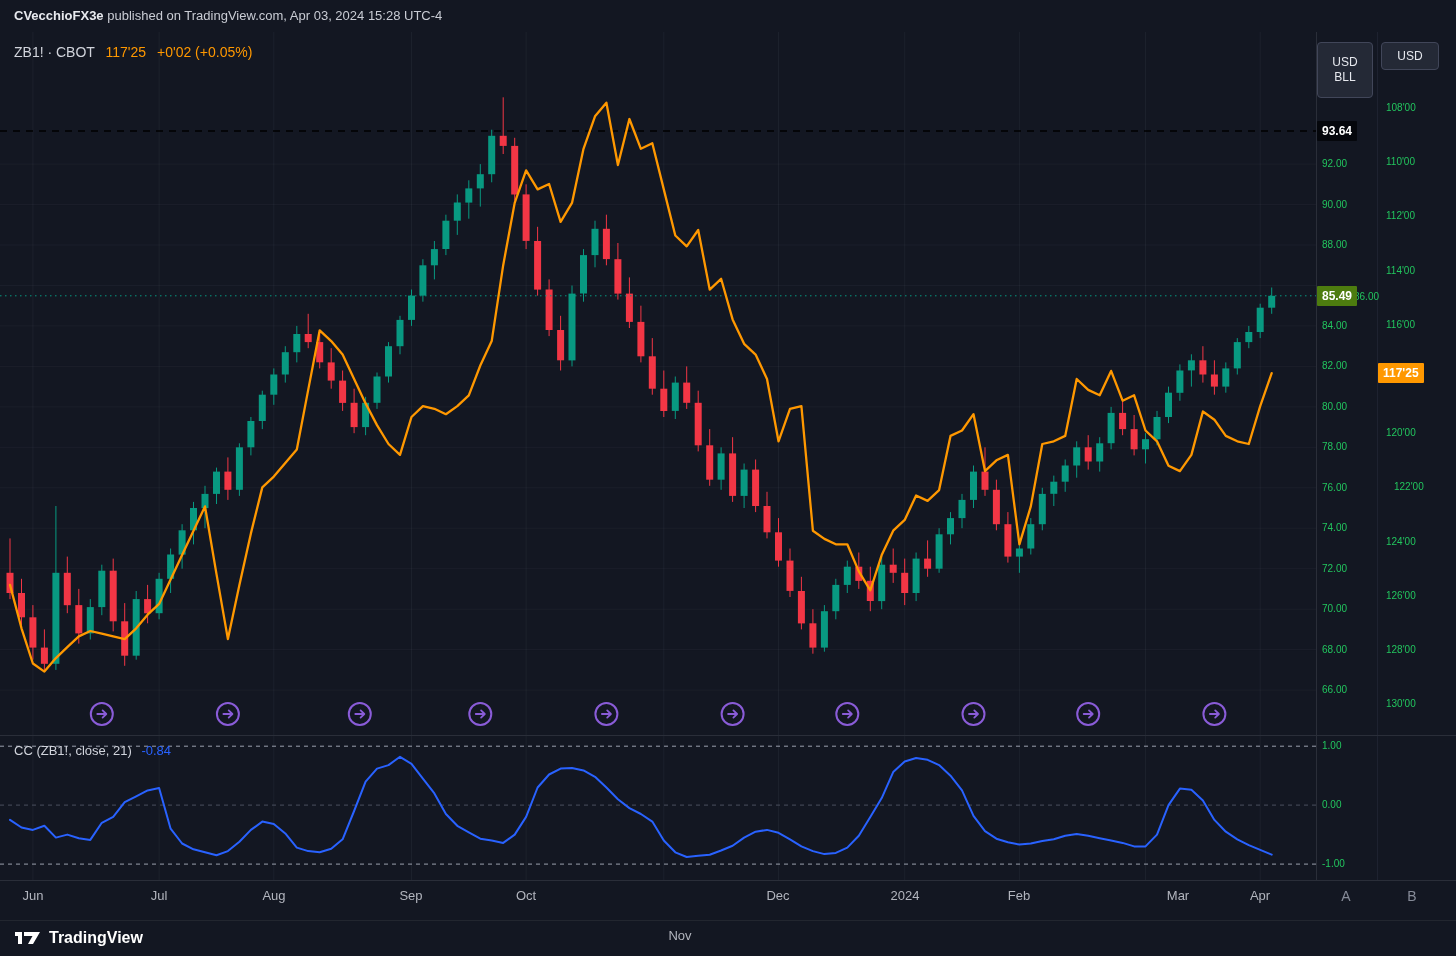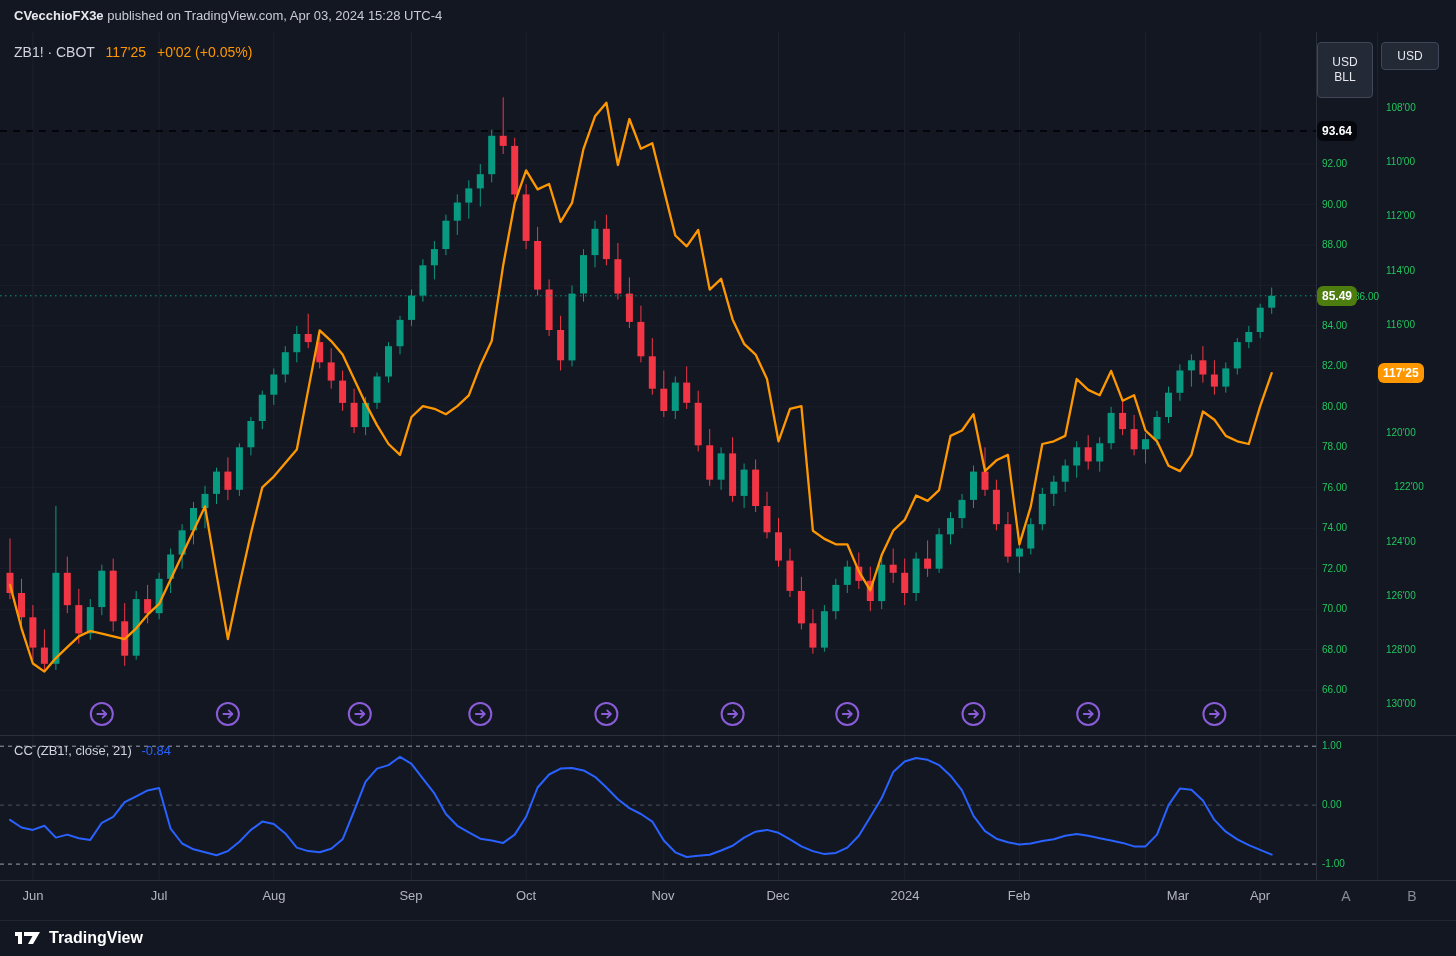--- a/index.html
+++ b/index.html
@@ -9,21 +9,21 @@
   #header .author{font-weight:700;color:#e8eaef;}
   #price-svg{position:absolute;left:0;top:32px;}
   #cc-svg{position:absolute;left:0;top:735px;}
   #legend{position:absolute;left:14px;top:44px;font-size:14px;}
   #legend .sym{color:#d1d4dc;}
   #legend .orange{color:#ff9800;margin-left:7px;}
   #cc-legend{position:absolute;left:14px;top:743px;font-size:13px;}
   #cc-legend .blue{color:#2962ff;margin-left:6px;}
   #right-axis{position:absolute;left:1316px;top:32px;width:140px;height:848px;}
   .tick{position:absolute;font-size:10px;color:#22c55e;height:16px;line-height:16px;white-space:nowrap;}
-  .badge{position:absolute;font-size:12px;font-weight:700;color:#ffffff;height:20px;line-height:20px;padding:0 5px;border-radius:6px;white-space:nowrap;}
+  .badge{position:absolute;font-size:12px;font-weight:700;color:#ffffff;height:20px;line-height:20px;padding:0 5px;border-radius:1px;white-space:nowrap;}
   #level-badge{left:1317px;background:#05070c;}
   #close-badge{left:1317px;background:#4d7c0f;}
   #zb-badge{left:1378px;background:#ff9800;}
   .scale-btn{position:absolute;background:#242936;border:1px solid #414659;border-radius:4px;color:#e6e8ee;font-size:12px;display:flex;flex-direction:column;align-items:center;justify-content:center;line-height:15px;}
   #btn-usdbll{left:1317px;top:42px;width:54px;height:54px;}
   #btn-usd{left:1381px;top:42px;width:56px;height:26px;}
   #time-axis{position:absolute;left:0;top:880px;width:1316px;height:40px;}
   .tlabel{position:absolute;top:8px;transform:translateX(-50%);font-size:13px;color:#b2b5be;}
   .ab{position:absolute;top:888px;font-size:14px;color:#868b98;width:20px;text-align:center;}
   #btn-a{left:1336px;}
@@ -398,21 +398,21 @@
       <div class="tick" data-interactable="false" style="left: 6px; top: 706px;">1.00</div>
       <div class="tick" data-interactable="false" style="left: 6px; top: 765px;">0.00</div>
       <div class="tick" data-interactable="false" style="left: 6px; top: 824px;">-1.00</div>
     </div>
   <div id="time-axis" data-interactable="true">
       <div class="tlabel" data-interactable="false" style="left: 33px;">Jun</div>
       <div class="tlabel" data-interactable="false" style="left: 159px;">Jul</div>
       <div class="tlabel" data-interactable="false" style="left: 274px;">Aug</div>
       <div class="tlabel" data-interactable="false" style="left: 411px;">Sep</div>
       <div class="tlabel" data-interactable="false" style="left: 526px;">Oct</div>
-      <div class="tlabel" data-interactable="false" style="left: 663px;">Nov</div>
+      <div class="tlabel" data-interactable="false" style="left: 680px; margin-top: 40px;">Nov</div>
       <div class="tlabel" data-interactable="false" style="left: 778px;">Dec</div>
       <div class="tlabel" data-interactable="false" style="left: 905px;">2024</div>
       <div class="tlabel" data-interactable="false" style="left: 1019px;">Feb</div>
       <div class="tlabel" data-interactable="false" style="left: 1146px; margin-left: 32px;">Mar</div>
       <div class="tlabel" data-interactable="false" style="left: 1260px;">Apr</div>
     </div>
 
   <div class="scale-btn" id="btn-usdbll" data-interactable="true">
     <div data-interactable="false">USD</div>
     <div data-interactable="false">BLL</div>

